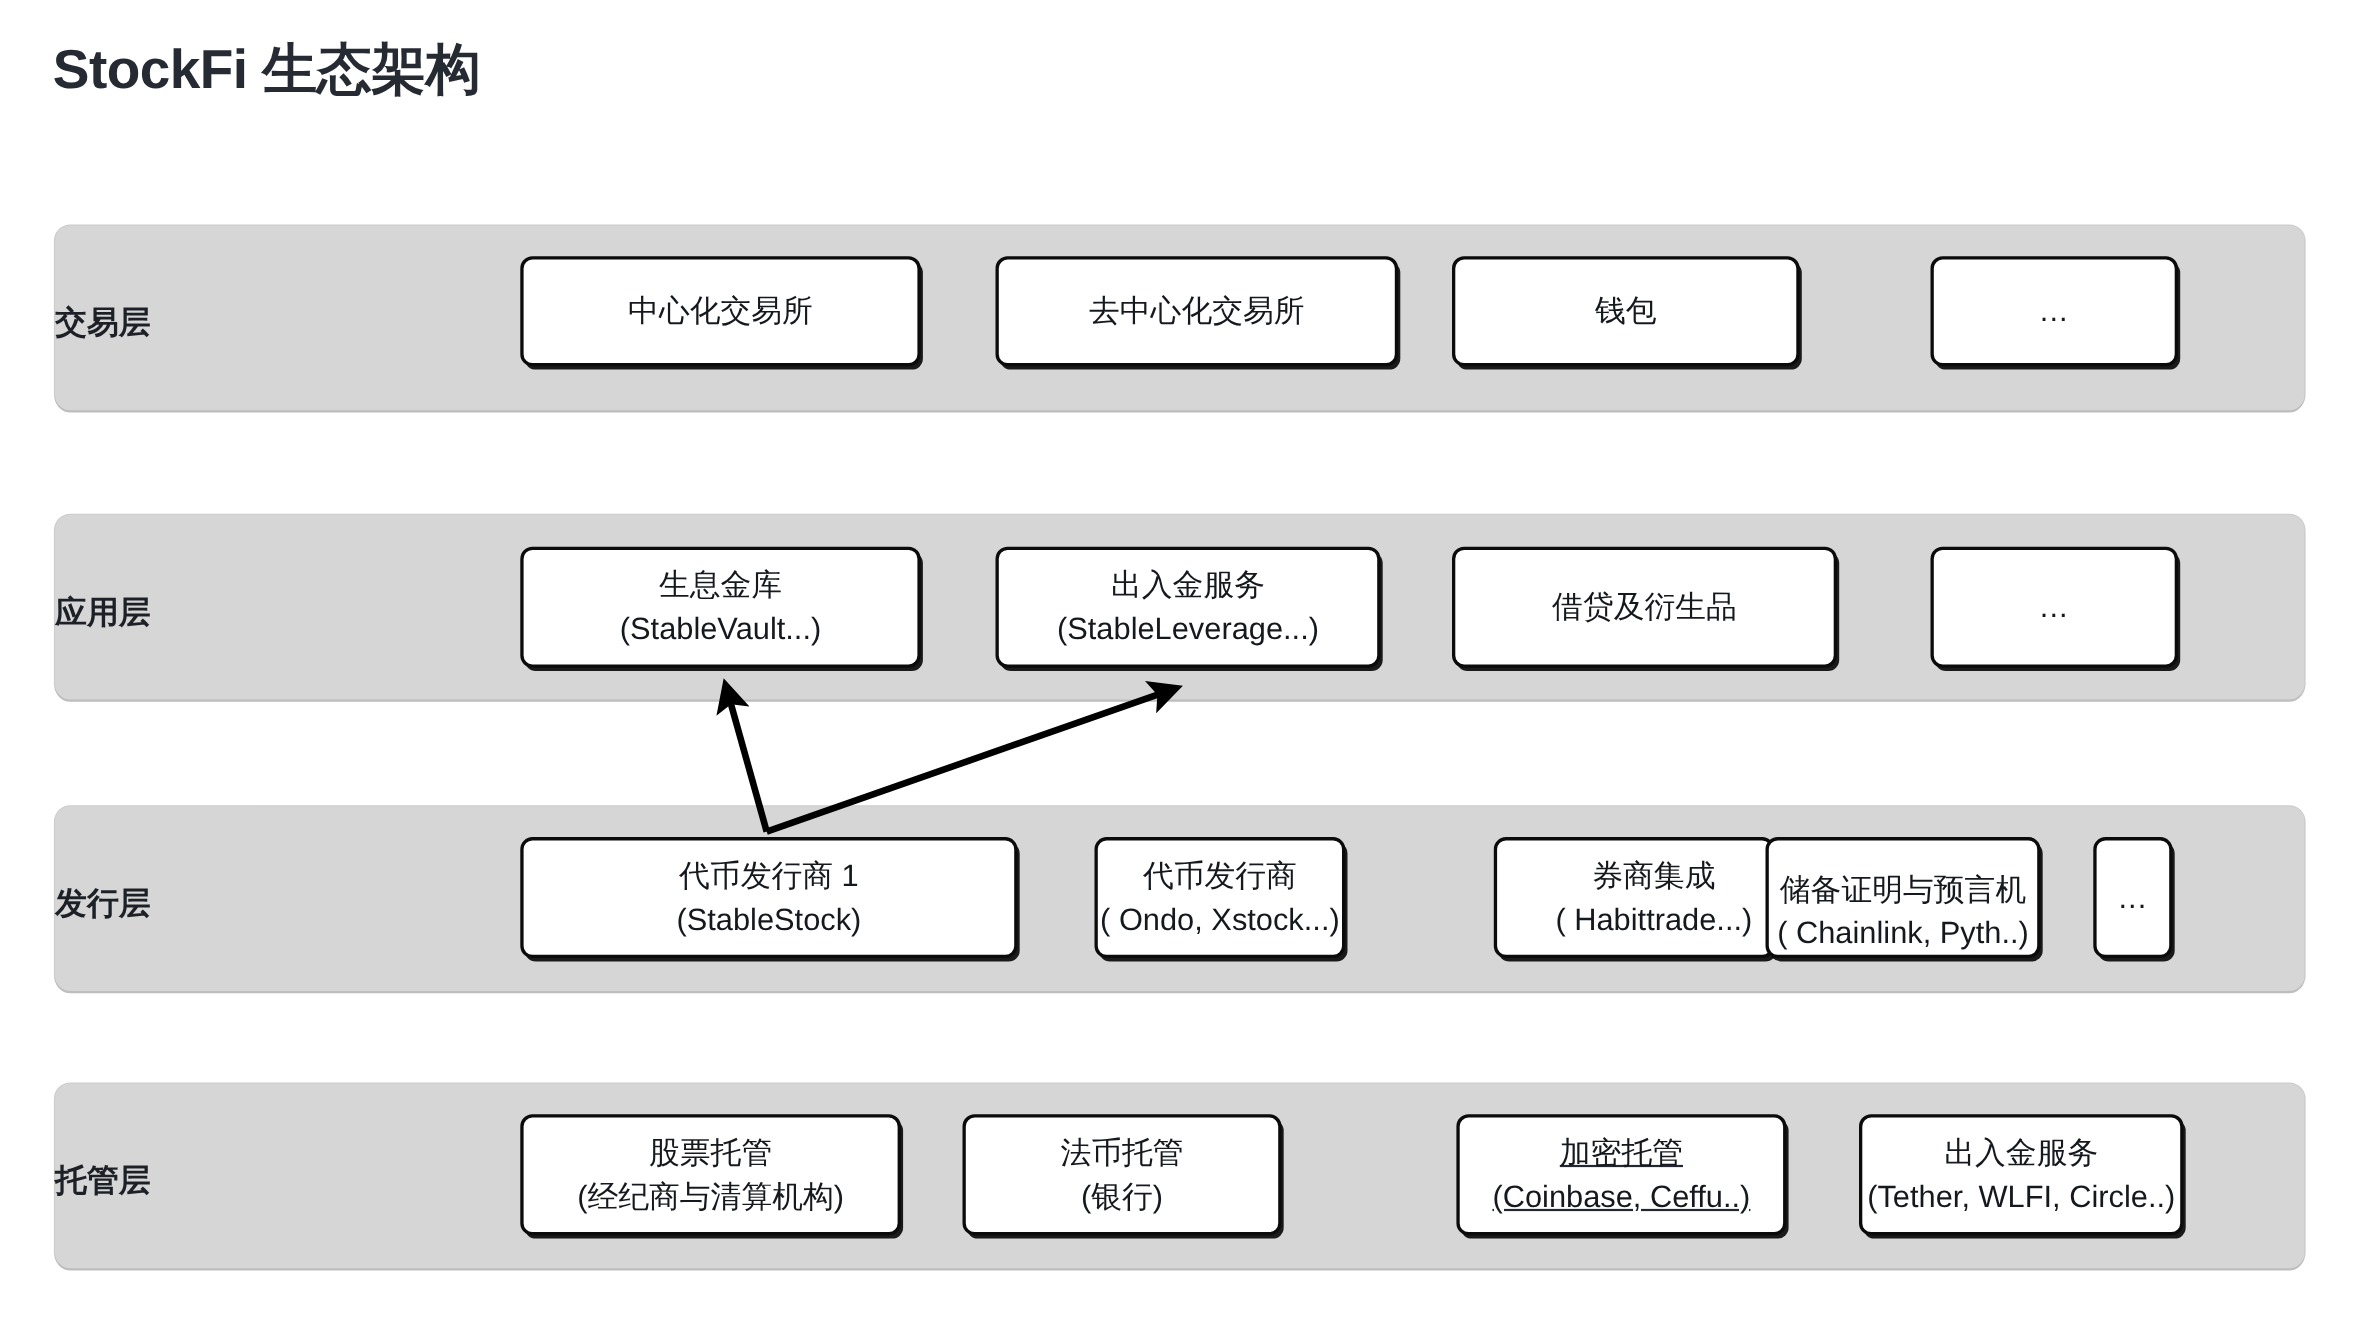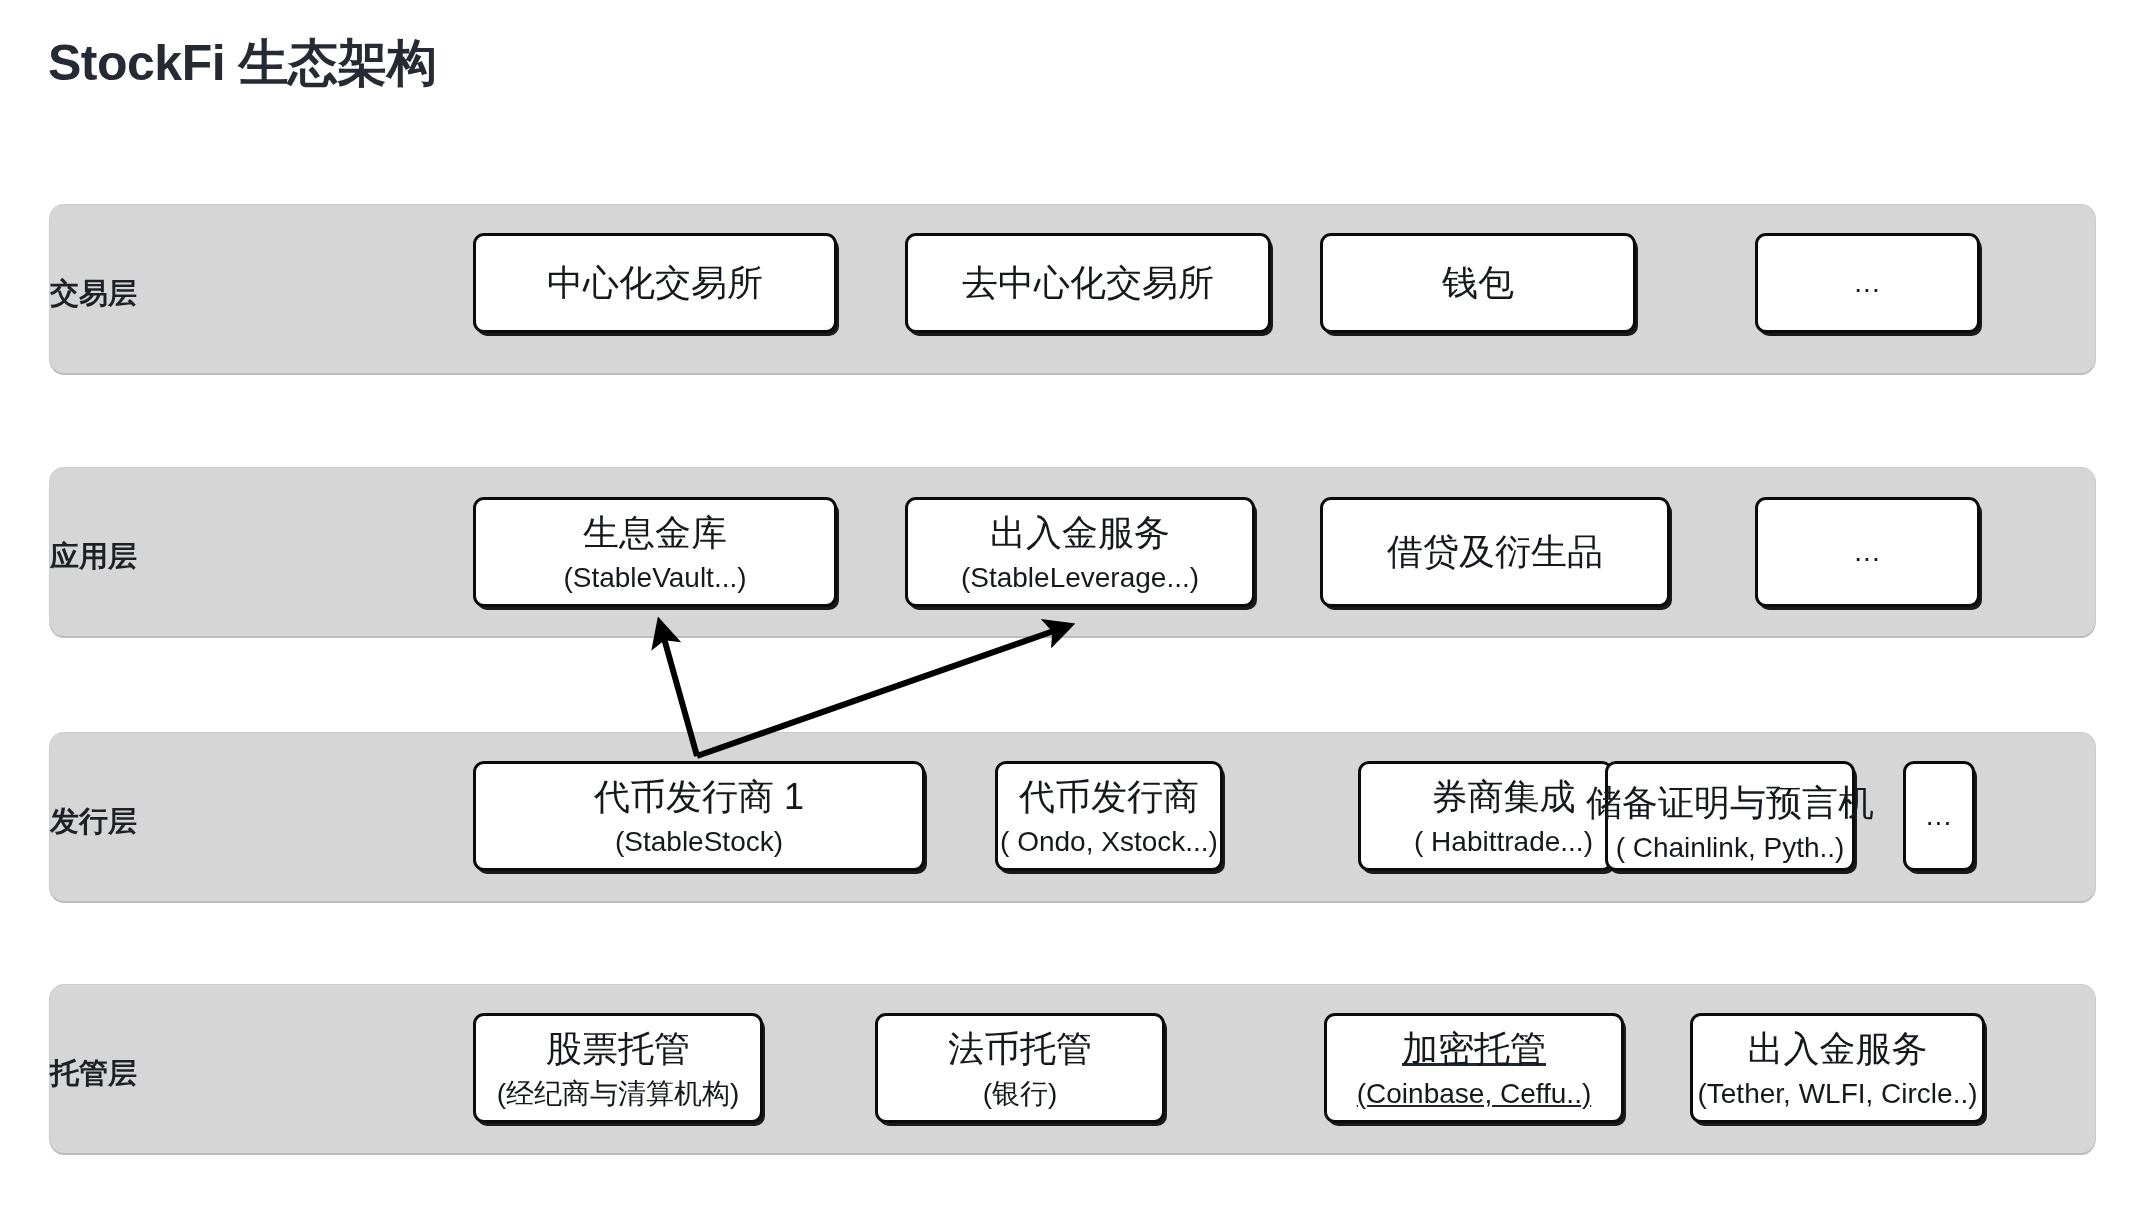--- a/index.html
+++ b/index.html
@@ -52,21 +52,21 @@
     border: 3px solid #0b0b0b;
     border-radius: 11px;
     box-sizing: border-box;
     display: flex;
     flex-direction: column;
     align-items: center;
     justify-content: center;
     box-shadow: 3px 4px 0 -1px rgba(0,0,0,0.88);
   }
   .node-line {
-    font-size: 36px;
+    font-size: 28px;
     line-height: 1.42;
     color: #15181d;
     white-space: nowrap;
     text-align: center;
   }
   .node-line.sub {
     font-size: 28px;
   }
   .node-line.dots {
     font-size: 28px;
@@ -141,21 +141,21 @@
     <div class="node-line">储备证明与预言机</div>
     <div class="node-line sub">( Chainlink, Pyth..)</div>
   </div>
   <div class="node-box" style="left:1903px; top:761px; width:72px; height:110px;">
     <div class="node-line dots">...</div>
   </div>
 
   <div class="layer-band" style="left:50px; top:985px; width:2045px; height:168px;"></div>
   <div class="layer-label" style="left:50px; top:1054px;">托管层</div>
 
-  <div class="node-box" style="left:473px; top:1013px; width:290px; height:110px;">
+  <div class="node-box" style="left:473px; top:1013px; width:346px; height:110px;">
     <div class="node-line">股票托管</div>
     <div class="node-line sub">(经纪商与清算机构)</div>
   </div>
   <div class="node-box" style="left:875px; top:1013px; width:290px; height:110px;">
     <div class="node-line">法币托管</div>
     <div class="node-line sub">(银行)</div>
   </div>
   <div class="node-box" style="left:1324px; top:1013px; width:300px; height:110px;text-decoration:underline;">
     <div class="node-line">加密托管</div>
     <div class="node-line sub">(Coinbase, Ceffu..)</div>

